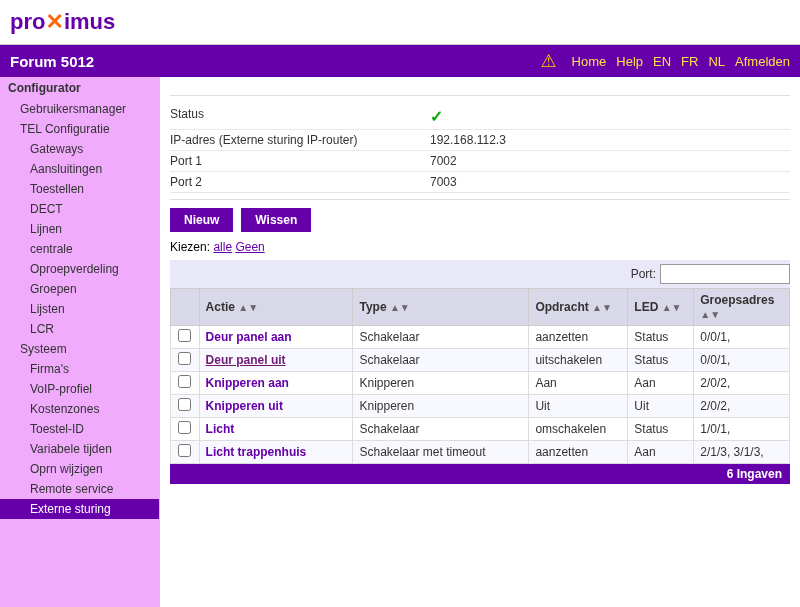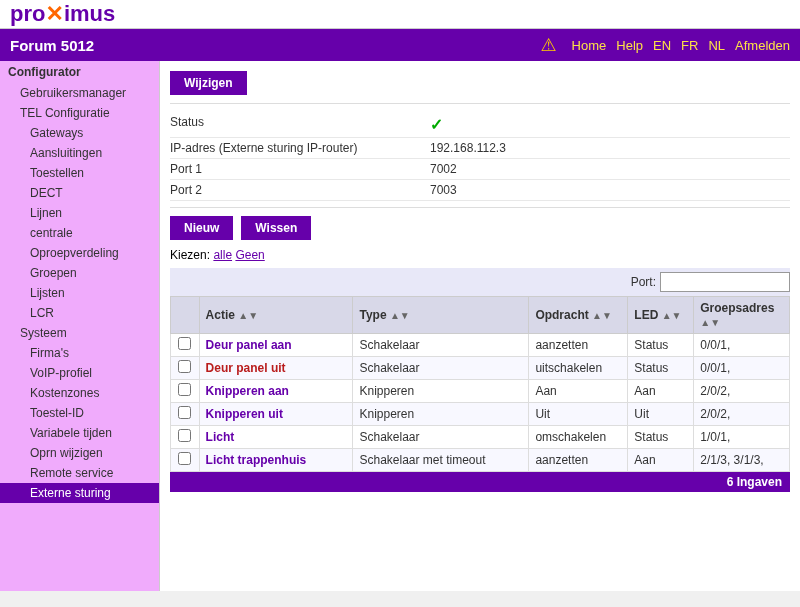--- a/index.html
+++ b/index.html
@@ -1,19 +1,19 @@
 <!DOCTYPE html>
 <html><head>
   <meta charset="utf-8">
   <style>
     * { margin: 0; padding: 0; box-sizing: border-box; }
     body { font-family: Arial, sans-serif; font-size: 12px; background: #f0f0f0; width: 800px; height: 607px; overflow: hidden; }
 
     
-    #header { background: white; height: 29px; display: flex; align-items: center; padding: 0 10px; border-bottom: 1px solid #ccc; }
+    #header { background: white; height: 45px; display: flex; align-items: center; padding: 0 10px; border-bottom: 1px solid #ccc; }
     #logo-text { font-size: 22px; font-weight: bold; color: #6600aa; }
     #logo-text span { color: #ff6600; }
 
     
     #topnav { background: #6600aa; height: 32px; display: flex; align-items: center; padding: 0 10px; color: white; font-size: 13px; }
     #topnav-title { font-weight: bold; font-size: 15px; flex: 1; }
     #topnav-right { display: flex; align-items: center; gap: 10px; }
     #topnav-right a { color: #fde047; text-decoration: none; }
     #warning-icon { color: #ffcc00; font-size: 18px; margin-right: 5px; }
 
@@ -119,23 +119,20 @@
       <div class="sidebar-sub" style="padding-left:30px">Toestel-ID</div>
       <div class="sidebar-sub" style="padding-left:30px">Variabele tijden</div>
       <div class="sidebar-sub" style="padding-left:30px">Oprn wijzigen</div>
       <div class="sidebar-sub" style="padding-left:30px">Remote service</div>
       <div class="sidebar-sub active" style="padding-left:30px">Externe sturing</div>
     </div>
   </div>
 
   <div id="content">
 
-    <div style="margin-bottom:8px;">
-      <button class="btn-purple">Wijzigen</button>
-    </div>
 
     <hr class="hr">
 
     <div class="info-row">
       <div class="info-label">Status</div>
       <div class="info-value green">✓</div>
     </div>
     <div class="info-row">
       <div class="info-label">IP-adres (Externe sturing IP-router)</div>
       <div class="info-value">192.168.112.3</div>
@@ -199,21 +196,21 @@
       <tr>
       <td class="col-check"><input type="checkbox" style=""></td>
       <td style="color:#6600aa;font-weight:bold;">Deur panel aan</td>
       <td>Schakelaar</td>
       <td>aanzetten</td>
       <td>Status</td>
       <td>0/0/1,</td>
     </tr>
           <tr>
       <td class="col-check"><input type="checkbox" style=""></td>
-      <td style="color:#b91c1c;font-weight:bold;">Deur panel uit</td>
+      <td style="color:#701a75;font-weight:bold;text-decoration:underline;">Deur panel uit</td>
       <td>Schakelaar</td>
       <td>uitschakelen</td>
       <td>Status</td>
       <td>0/0/1,</td>
     </tr>
           <tr>
       <td class="col-check"><input type="checkbox" style=""></td>
       <td style="color:#6600aa;font-weight:bold;">Knipperen aan</td>
       <td>Knipperen</td>
       <td>Aan</td>

